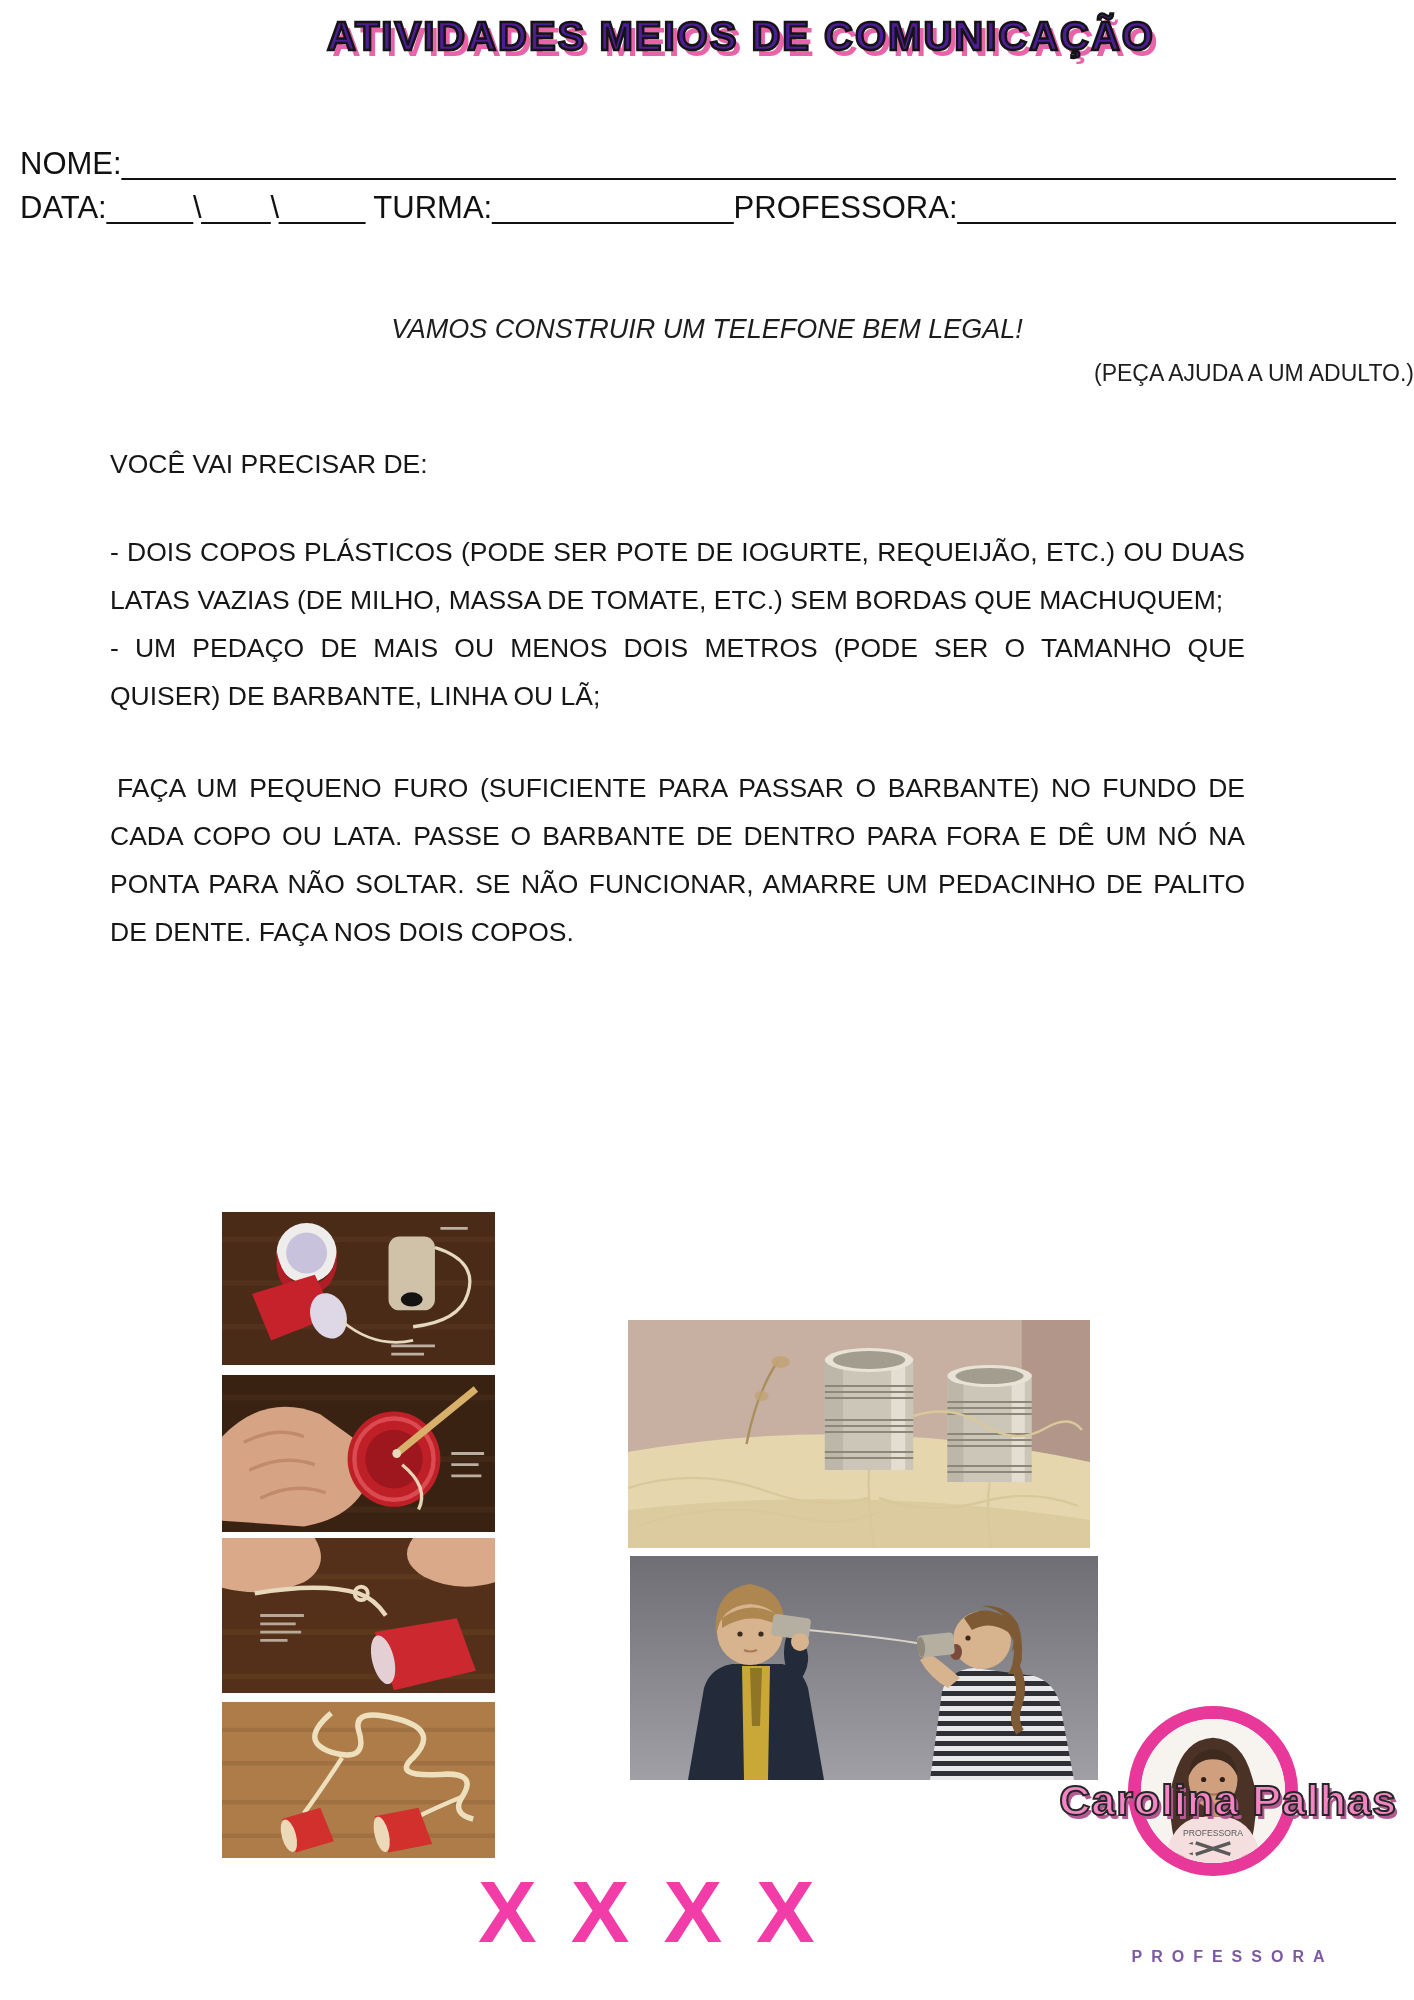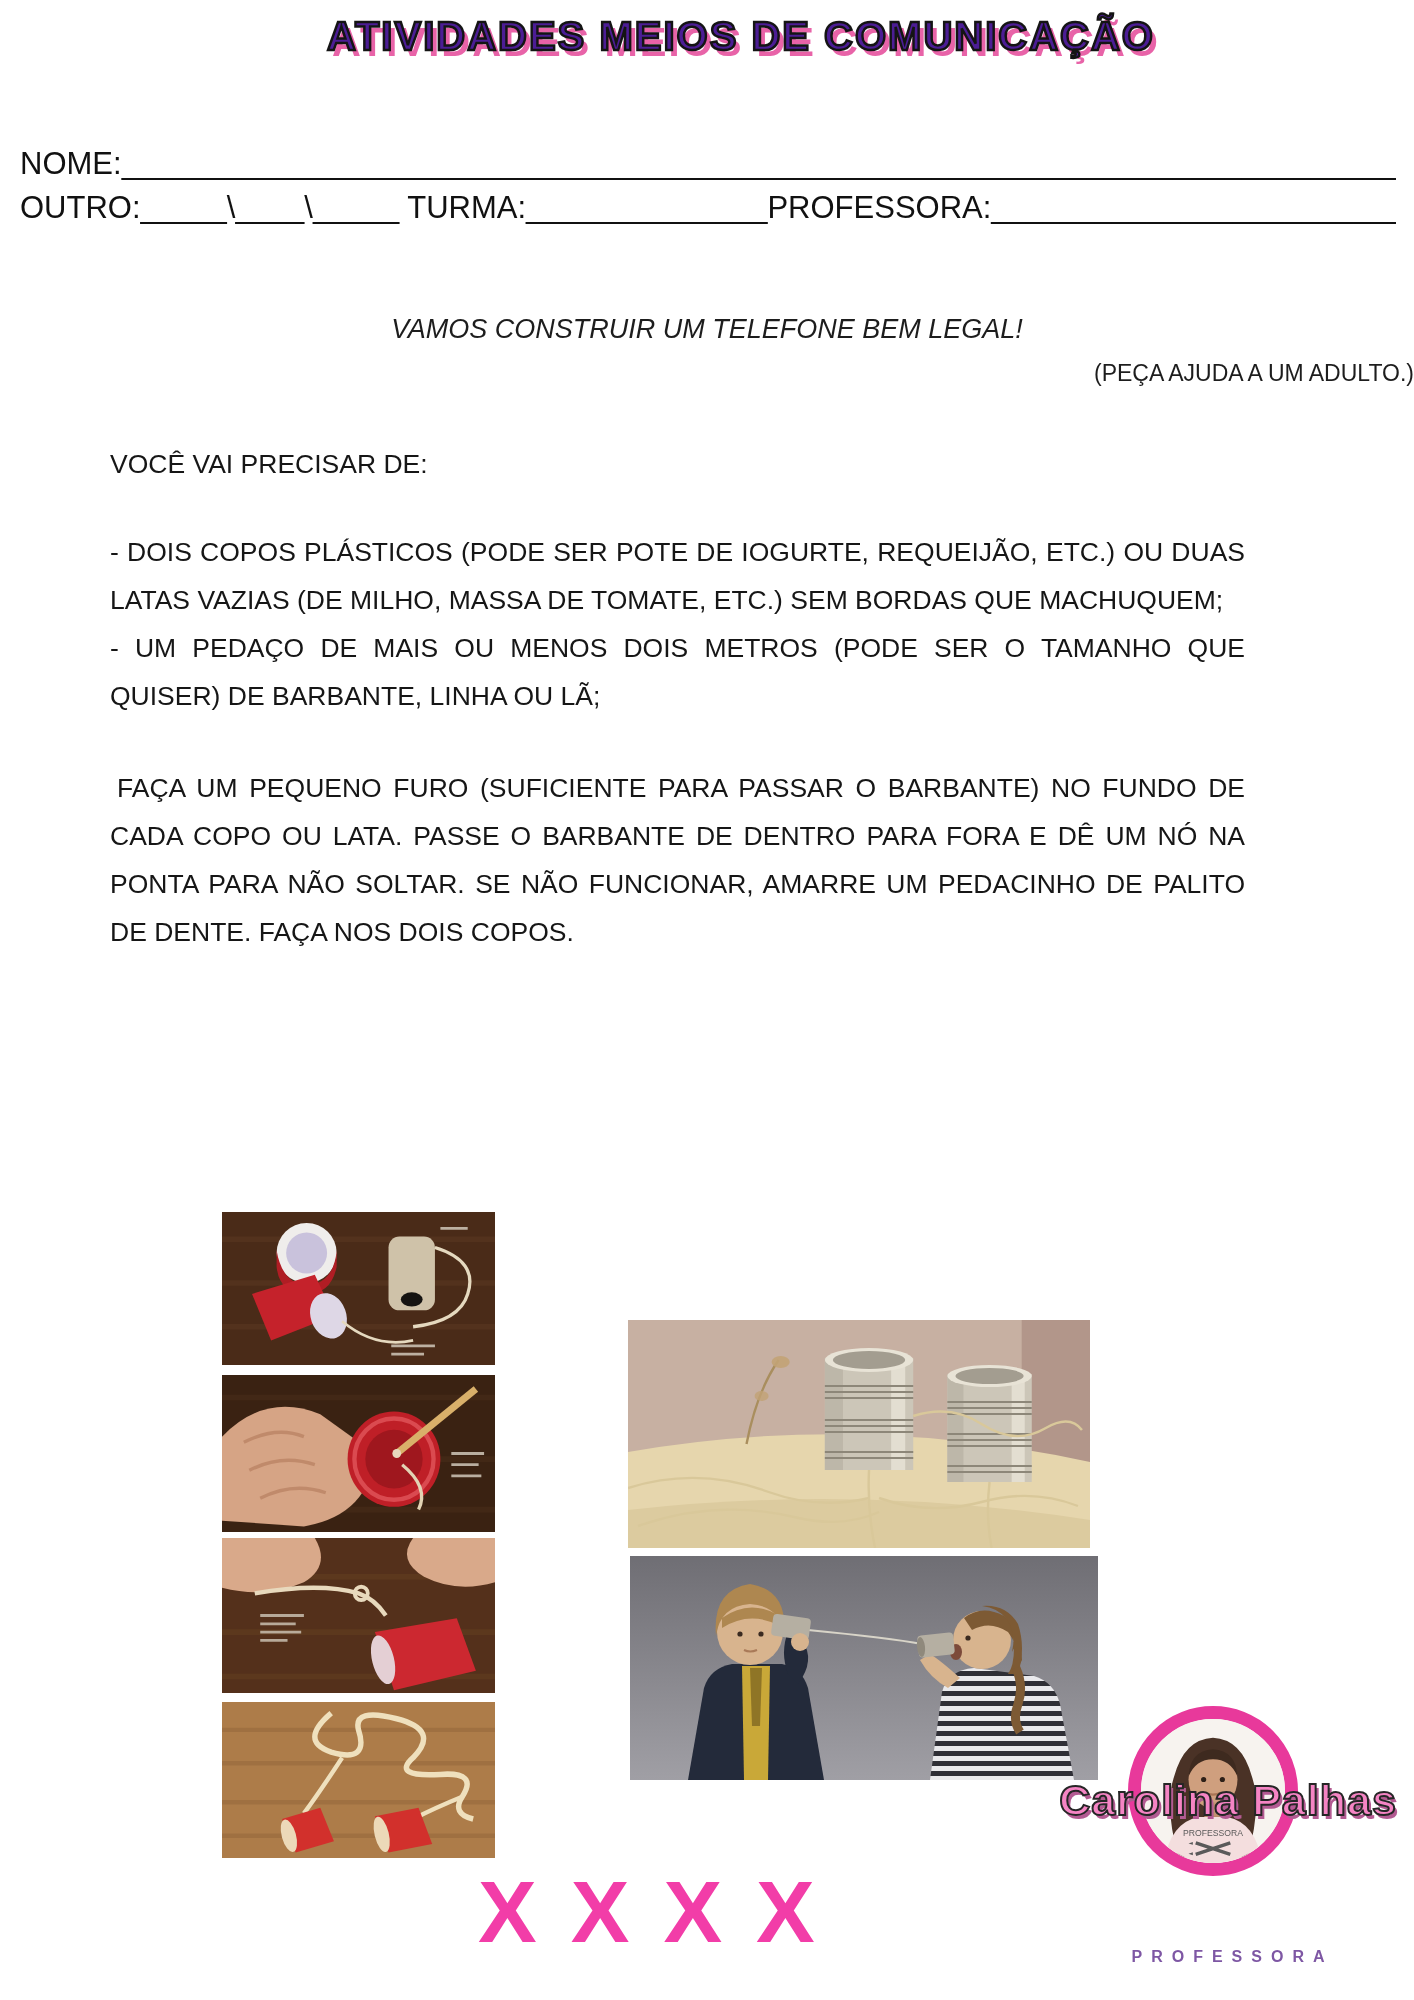--- a/index.html
+++ b/index.html
@@ -74,21 +74,21 @@
 </style>
 </head>
 <body>
 
 <div class="page">
 
   <div class="title">ATIVIDADES MEIOS DE COMUNICAÇÃO</div>
 
   <div class="form-line fl-nome"><span>NOME:</span><span class="blank">________________________________________________________________________________</span></div>
 
-  <div class="form-line fl-data"><span>OUTRO:</span><span class="blank">_____\____\_____ </span><span>TURMA:</span><span class="blank">______________</span><span>PROFESSORA:</span><span class="blank">__________________________________</span></div>
+  <div class="form-line fl-data"><span>DATA:</span><span class="blank">_____\____\_____ </span><span>TURMA:</span><span class="blank">______________</span><span>PROFESSORA:</span><span class="blank">__________________________________</span></div>
 
   <div class="intro1">VAMOS CONSTRUIR UM TELEFONE BEM LEGAL!</div>
   <div class="intro2">(PEÇA AJUDA A UM ADULTO.)</div>
 
   <div class="bodytext">
     <p class="heading">VOCÊ VAI PRECISAR DE:</p>
     <p>- DOIS COPOS PLÁSTICOS (PODE SER POTE DE IOGURTE, REQUEIJÃO, ETC.) OU DUAS LATAS VAZIAS (DE MILHO, MASSA DE TOMATE, ETC.) SEM BORDAS QUE MACHUQUEM;</p>
     <p>- UM PEDAÇO DE MAIS OU MENOS DOIS METROS (PODE SER O TAMANHO QUE QUISER) DE BARBANTE, LINHA OU LÃ;</p>
     <p class="gap indent">FAÇA UM PEQUENO FURO (SUFICIENTE PARA PASSAR O BARBANTE) NO FUNDO DE CADA COPO OU LATA. PASSE O BARBANTE DE DENTRO PARA FORA E DÊ UM NÓ NA PONTA PARA NÃO SOLTAR. SE NÃO FUNCIONAR, AMARRE UM PEDACINHO DE PALITO DE DENTE. FAÇA NOS DOIS COPOS.</p>
   </div>

